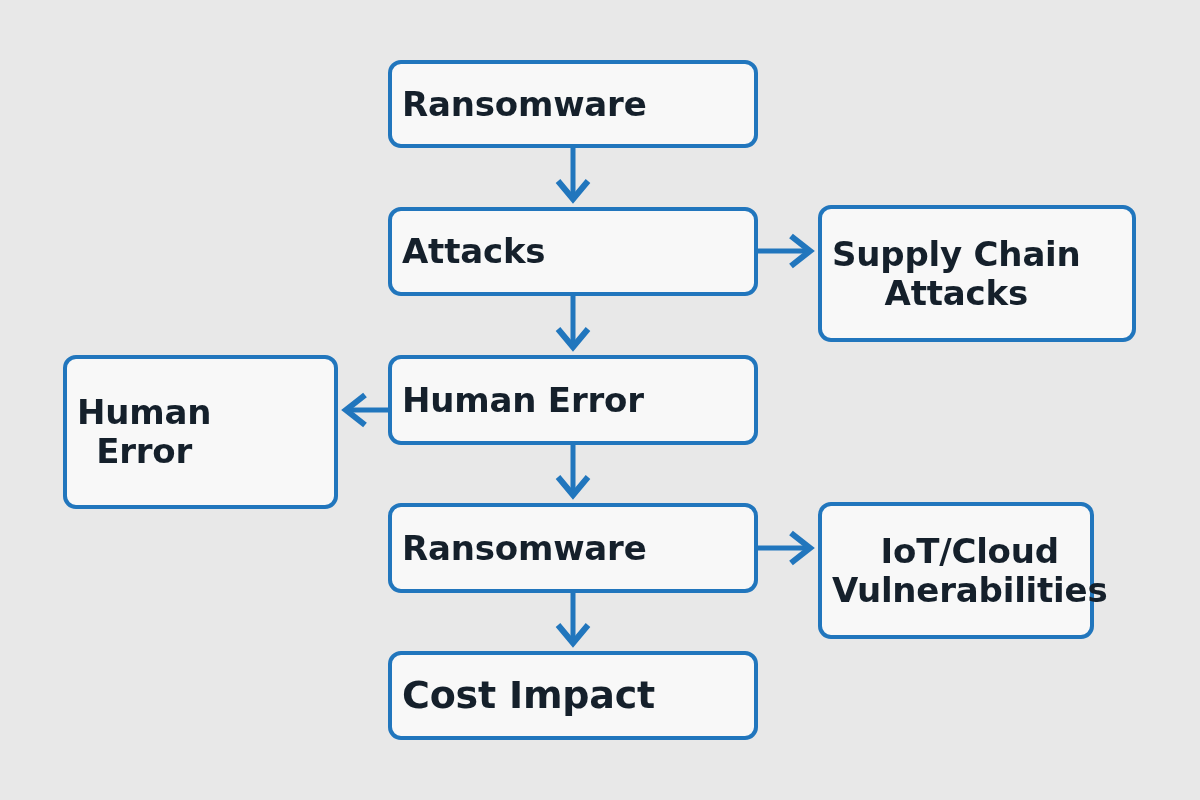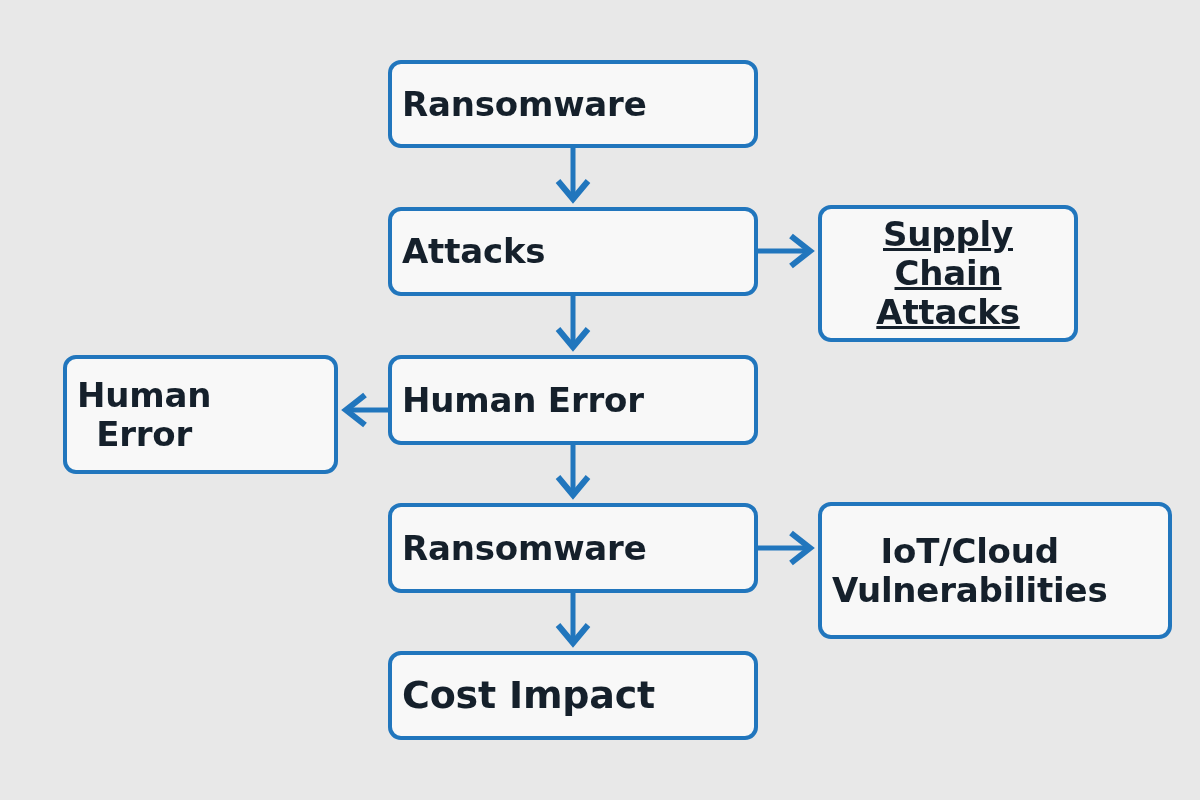--- a/index.html
+++ b/index.html
@@ -47,24 +47,24 @@
     padding: 0 10px;
     white-space: pre-line;
   }
   
   .n-ransomware { left: 388px; top: 60px;  width: 370px; height: 88px;  font-size: 34px; }
   .n-phishing   { left: 388px; top: 207px; width: 370px; height: 89px;  font-size: 34px; }
   .n-human-mid  { left: 388px; top: 355px; width: 370px; height: 90px;  font-size: 34px; }
   .n-compliance { left: 388px; top: 503px; width: 370px; height: 90px;  font-size: 34px; }
   .n-cost       { left: 388px; top: 651px; width: 370px; height: 89px;  font-size: 38px; }
   
-  .n-supply     { left: 818px; top: 205px; width: 260px; height: 137px; font-size: 34px; text-decoration: underline; }
-  .n-iot        { left: 818px; top: 502px; width: 354px; height: 137px; font-size: 34px; }
+  .n-supply     { left: 818px; top: 205px; width: 318px; height: 137px; font-size: 34px; }
+  .n-iot        { left: 818px; top: 502px; width: 276px; height: 137px; font-size: 34px; }
   
-  .n-human-left { left: 63px;  top: 355px; width: 275px; height: 119px; font-size: 34px; }
+  .n-human-left { left: 63px;  top: 355px; width: 275px; height: 154px; font-size: 34px; }
 </style>
 </head>
 <body>
 
 <div id="canvas">
 
   <svg class="edge-layer" viewBox="0 0 1200 800" width="1200" height="800" aria-hidden="true">
     <g fill="none" stroke="#2176bd" stroke-width="5" stroke-linecap="butt" stroke-linejoin="miter">
 
       <g>

